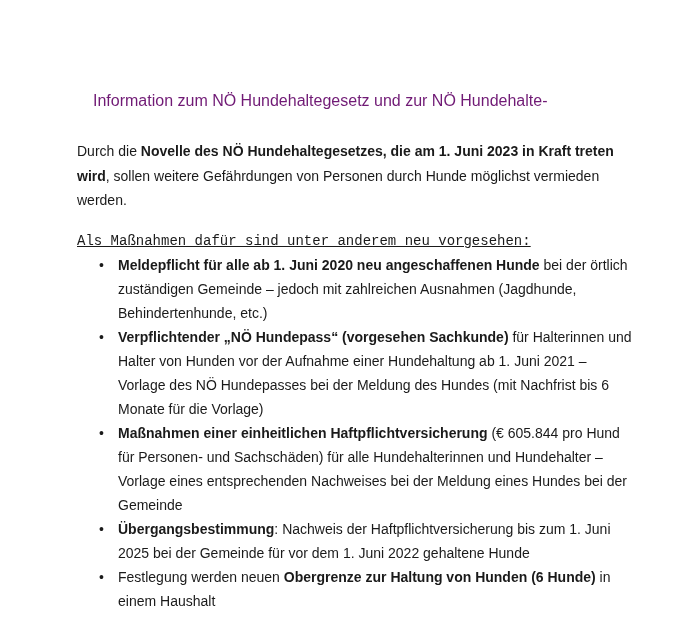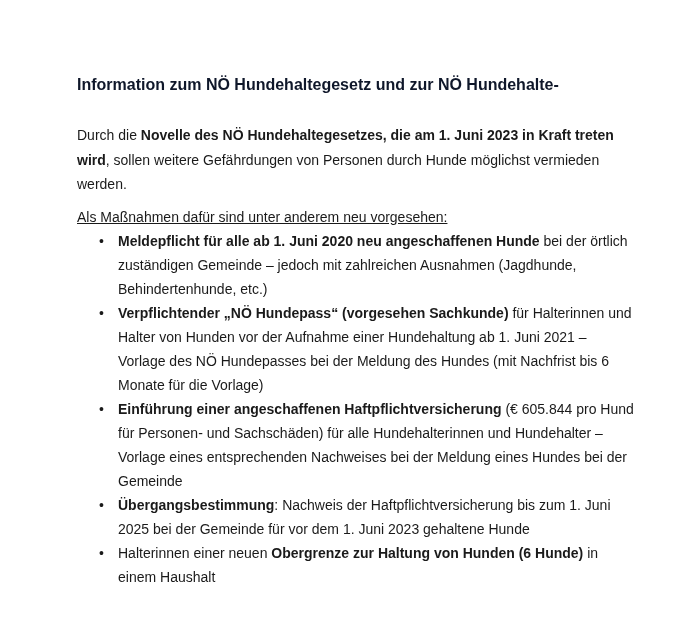--- a/index.html
+++ b/index.html
@@ -16,37 +16,38 @@
       color: #1a1a1a;
     }
     .page {
       position: absolute;
       left: 77px;
       top: 72px;
       width: 560px;
     }
     .title {
       font-size: 16px;
-      font-weight: bold;
-      color: #0f172a;
+      font-weight: normal;
+      color: #701a75;
       line-height: 26px;
-      margin: 0;
+      margin: 16px;
     }
     .intro {
       margin-top: 25px;
       font-size: 14px;
       line-height: 24.5px;
-      margin-bottom: 8px;
+      margin-bottom: 16px;
     }
     .measures-heading {
       margin-top: 8px;
       font-size: 14px;
       line-height: 24px;
       text-decoration: underline;
       margin-bottom: 0;
+      font-family: Liberation Mono, monospace;
     }
     ul.measures {
       list-style: none;
       margin: 0;
       padding: 0;
     }
     ul.measures li {
       position: relative;
       padding-left: 41px;
       font-size: 14px;
@@ -74,22 +75,22 @@
   <p class="measures-heading">Als Maßnahmen dafür sind unter anderem neu vorgesehen:</p>
 
   <ul class="measures">
     <li>
       <span class="bullet">•</span><span></span><b>Meldepflicht für alle ab 1. Juni 2020 neu angeschaffenen Hunde</b><span> bei der örtlich zuständigen Gemeinde – jedoch mit zahlreichen Ausnahmen (Jagdhunde, Behindertenhunde, etc.)</span>
     </li>
     <li>
       <span class="bullet">•</span><span></span><b>Verpflichtender „NÖ Hundepass“ (vorgesehen Sachkunde)</b><span> für Halterinnen und Halter von Hunden vor der Aufnahme einer Hundehaltung ab 1. Juni 2021 – Vorlage des NÖ Hundepasses bei der Meldung des Hundes (mit Nachfrist bis 6 Monate für die Vorlage)</span>
     </li>
     <li>
-      <span class="bullet">•</span><span></span><b>Einführung einer angeschaffenen Haftpflichtversicherung</b><span> (€ 605.844 pro Hund für Personen- und Sachschäden) für alle Hundehalterinnen und Hundehalter – Vorlage eines entsprechenden Nachweises bei der Meldung eines Hundes bei der Gemeinde</span>
+      <span class="bullet">•</span><span></span><b>Maßnahmen einer einheitlichen Haftpflichtversicherung</b><span> (€ 605.844 pro Hund für Personen- und Sachschäden) für alle Hundehalterinnen und Hundehalter – Vorlage eines entsprechenden Nachweises bei der Meldung eines Hundes bei der Gemeinde</span>
     </li>
     <li>
-      <span class="bullet">•</span><span></span><b>Übergangsbestimmung</b><span>: Nachweis der Haftpflichtversicherung bis zum 1. Juni 2025 bei der Gemeinde für vor dem 1. Juni 2023 gehaltene Hunde</span>
+      <span class="bullet">•</span><span></span><b>Übergangsbestimmung</b><span>: Nachweis der Haftpflichtversicherung bis zum 1. Juni 2025 bei der Gemeinde für vor dem 1. Juni 2022 gehaltene Hunde</span>
     </li>
     <li>
-      <span class="bullet">•</span><span>Halterinnen einer neuen </span><b>Obergrenze zur Haltung von Hunden (6 Hunde)</b><span> in einem Haushalt</span>
+      <span class="bullet">•</span><span>Festlegung werden neuen </span><b>Obergrenze zur Haltung von Hunden (6 Hunde)</b><span> in einem Haushalt</span>
     </li>
   </ul>
 </div>
 
 </body></html>

